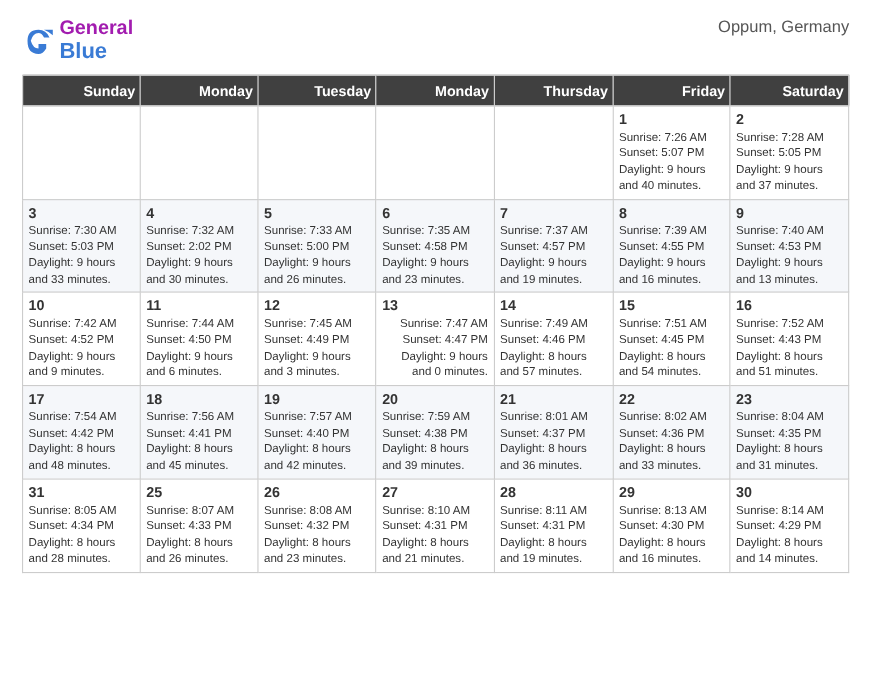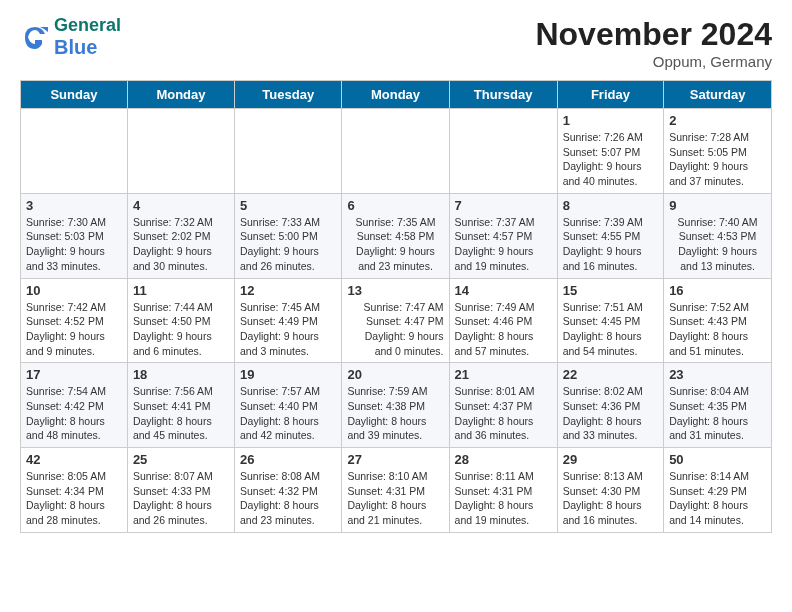--- a/index.html
+++ b/index.html
@@ -24,21 +24,21 @@
       align-items: center;
     }
     .logo-text {
       display: flex;
       flex-direction: column;
       line-height: 1.1;
     }
     .logo-general {
       font-size: 18px;
       font-weight: bold;
-      color: #0f766e;
+      color: #a21caf;
     }
     .logo-blue {
       font-size: 20px;
       font-weight: bold;
       color: #3a7bd5;
     }
     .logo-icon {
       width: 30px;
       height: 30px;
       margin-right: 4px;
@@ -53,26 +53,26 @@
     }
     .location {
       font-size: 15px;
       color: #555;
     }
     .calendar {
       width: 100%;
       border-collapse: collapse;
     }
     .calendar th {
-      background: #0369a1;
+      background: #404040;
       color: #fff;
       font-size: 13px;
       font-weight: bold;
       padding: 6px 4px;
-      text-align: center;
+      text-align: right;
       border: 1px solid #ccc;
     }
     .calendar td {
       vertical-align: top;
       border: 1px solid #ccc;
       padding: 4px 5px;
       width: 113px;
       min-height: 80px;
       font-size: 11px;
       color: #333;
@@ -105,21 +105,20 @@
       <svg class="logo-icon" viewBox="0 0 30 30" xmlns="http://www.w3.org/2000/svg">
         <path d="M5 15 Q5 5 15 5 Q22 5 25 12 L20 12 Q18 8 15 8 Q10 8 8 15 Q10 22 15 22 L15 18 L22 18 L22 22 Q19 27 15 27 Q5 27 5 15 Z" fill="#3a7bd5"></path>
         <path d="M20 5 L28 5 L28 10 Q25 7 20 5 Z" fill="#3a7bd5"></path>
       </svg>
       <div class="logo-text">
         <span class="logo-general">General</span>
         <span class="logo-blue">Blue</span>
       </div>
     </div>
     <div class="title-area">
-      <div class="month-title">November 2024</div>
       <div class="location">Oppum, Germany</div>
     </div>
   </div>
 
   <table class="calendar">
     <thead>
       <tr>
       <th>Sunday</th>
           <th>Monday</th>
           <th>Tuesday</th>
@@ -163,39 +162,39 @@
 Daylight: 9 hours and 30 minutes.</div>
           </td>
           <td>
             <span class="day-num">5</span>
             <div class="day-info" style="white-space: pre-line;">Sunrise: 7:33 AM
 Sunset: 5:00 PM
 Daylight: 9 hours and 26 minutes.</div>
           </td>
           <td>
             <span class="day-num">6</span>
-            <div class="day-info" style="white-space: pre-line; text-align: center;">Sunrise: 7:35 AM
+            <div class="day-info" style="white-space: pre-line;">Sunrise: 7:35 AM
 Sunset: 4:58 PM
 Daylight: 9 hours and 23 minutes.</div>
           </td>
           <td>
             <span class="day-num">7</span>
             <div class="day-info" style="white-space: pre-line;">Sunrise: 7:37 AM
 Sunset: 4:57 PM
 Daylight: 9 hours and 19 minutes.</div>
           </td>
           <td>
             <span class="day-num">8</span>
             <div class="day-info" style="white-space: pre-line;">Sunrise: 7:39 AM
 Sunset: 4:55 PM
 Daylight: 9 hours and 16 minutes.</div>
           </td>
           <td>
             <span class="day-num">9</span>
-            <div class="day-info" style="white-space: pre-line; text-align: center;">Sunrise: 7:40 AM
+            <div class="day-info" style="white-space: pre-line;">Sunrise: 7:40 AM
 Sunset: 4:53 PM
 Daylight: 9 hours and 13 minutes.</div>
           </td>
         </tr>
         <tr>
           <td>
             <span class="day-num">10</span>
             <div class="day-info" style="white-space: pre-line;">Sunrise: 7:42 AM
 Sunset: 4:52 PM
 Daylight: 9 hours and 9 minutes.</div>
@@ -276,21 +275,21 @@
           </td>
           <td>
             <span class="day-num">23</span>
             <div class="day-info" style="white-space: pre-line;">Sunrise: 8:04 AM
 Sunset: 4:35 PM
 Daylight: 8 hours and 31 minutes.</div>
           </td>
         </tr>
         <tr>
           <td>
-            <span class="day-num">42</span>
+            <span class="day-num">31</span>
             <div class="day-info" style="white-space: pre-line;">Sunrise: 8:05 AM
 Sunset: 4:34 PM
 Daylight: 8 hours and 28 minutes.</div>
           </td>
           <td>
             <span class="day-num">25</span>
             <div class="day-info" style="white-space: pre-line;">Sunrise: 8:07 AM
 Sunset: 4:33 PM
 Daylight: 8 hours and 26 minutes.</div>
           </td>
@@ -312,21 +311,21 @@
 Sunset: 4:31 PM
 Daylight: 8 hours and 19 minutes.</div>
           </td>
           <td>
             <span class="day-num">29</span>
             <div class="day-info" style="white-space: pre-line;">Sunrise: 8:13 AM
 Sunset: 4:30 PM
 Daylight: 8 hours and 16 minutes.</div>
           </td>
           <td>
-            <span class="day-num">50</span>
+            <span class="day-num">30</span>
             <div class="day-info" style="white-space: pre-line;">Sunrise: 8:14 AM
 Sunset: 4:29 PM
 Daylight: 8 hours and 14 minutes.</div>
           </td>
         </tr>
       </tbody>
   </table>
 </div>
 
 </body></html>

